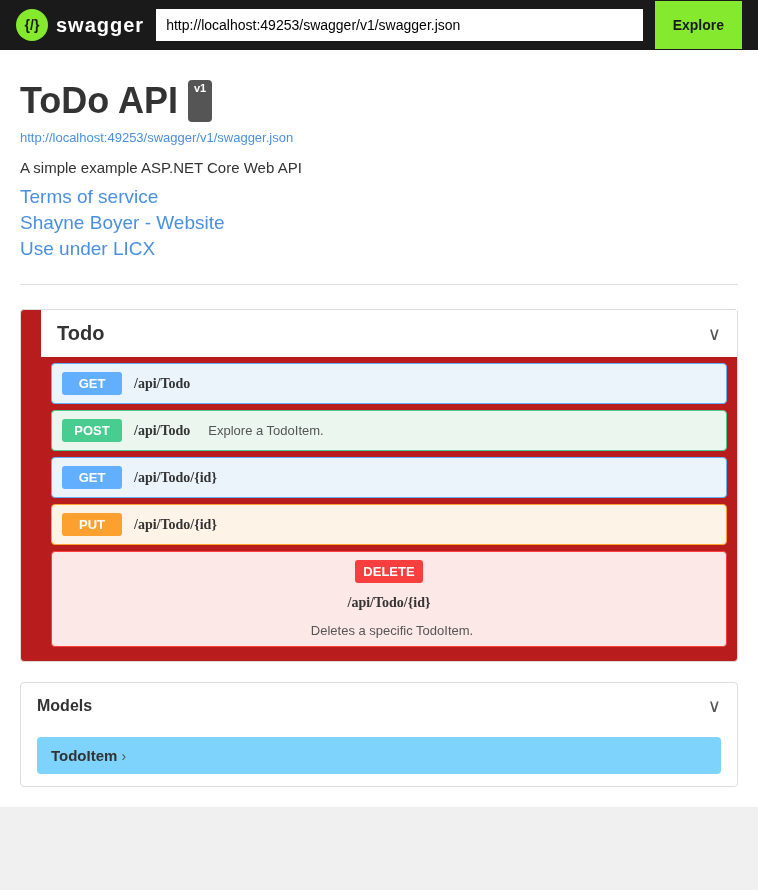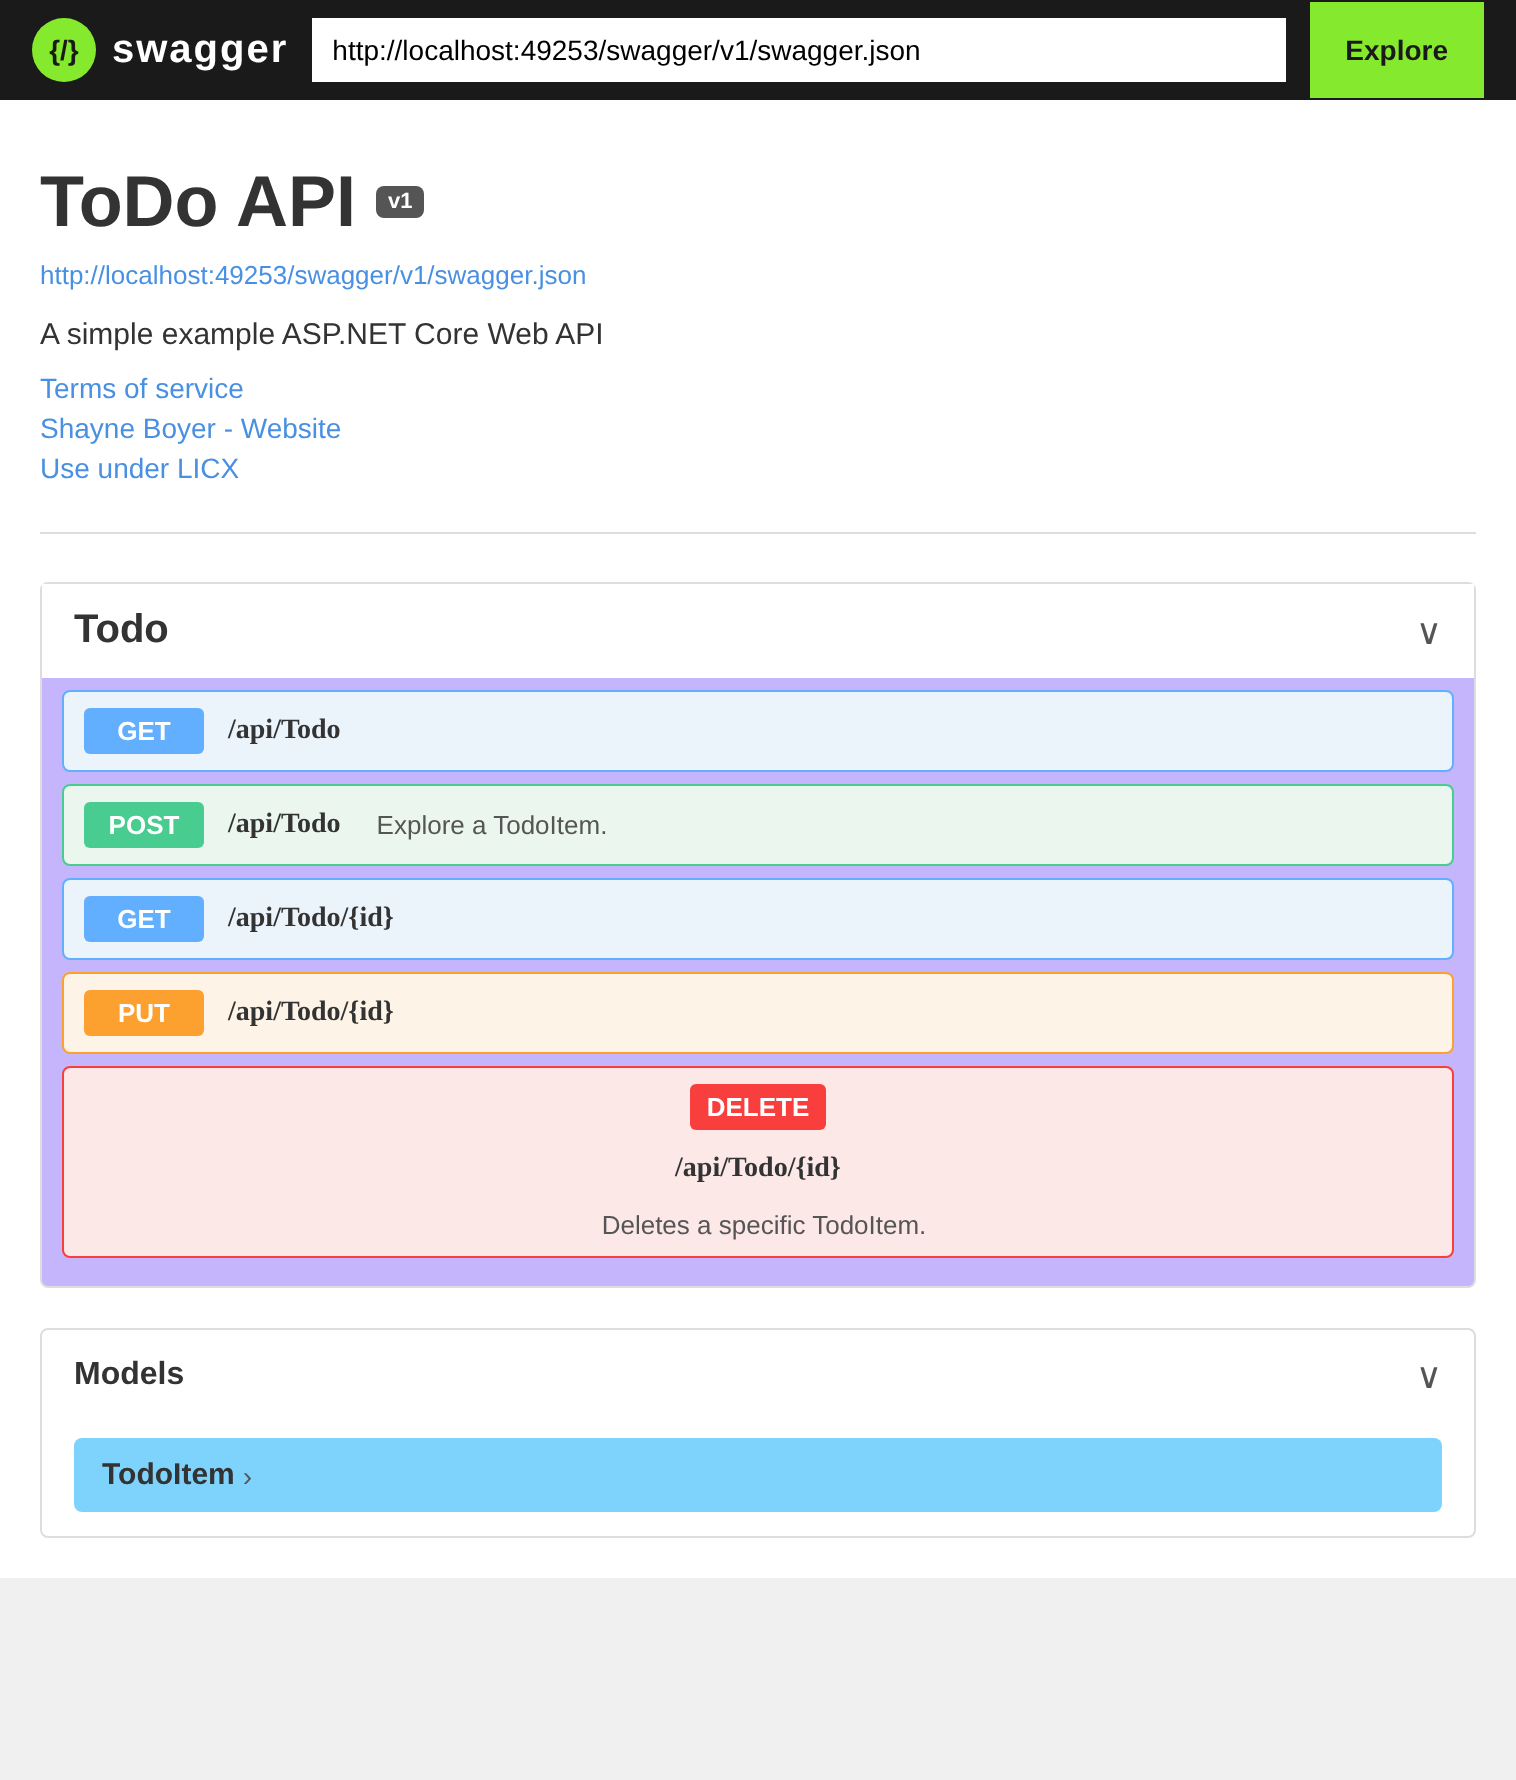--- a/index.html
+++ b/index.html
@@ -65,21 +65,20 @@
     
     .main-content {
       background: white;
       margin: 0;
       padding: 30px 20px 20px 20px;
     }
 
     
     .api-title-row {
       display: flex;
-      align-items: center;
       gap: 10px;
       margin-bottom: 8px;
     }
     .api-title {
       font-size: 36px;
       font-weight: bold;
       color: #333;
     }
     .version-badge {
       background: #555;
@@ -97,38 +96,39 @@
       margin-bottom: 14px;
     }
     .api-description {
       font-size: 15px;
       color: #333;
       margin-bottom: 10px;
     }
     .api-links a {
       color: #4990e2;
       text-decoration: none;
-      font-size: 14px;
+      font-size: 19px;
       display: block;
       margin-bottom: 4px;
     }
 
     
     .section-divider {
       height: 1px;
       background: #ddd;
       margin: 24px 0;
     }
 
     
     .api-section {
       border: 1px solid #ddd;
       border-radius: 4px;
       margin-bottom: 16px;
-      background: #c4b5fd;
+      background: #b91c1c;
+      padding-left: 20px;
     }
     .api-section-header {
       display: flex;
       align-items: center;
       justify-content: space-between;
       padding: 12px 16px;
       cursor: pointer;
       background: white;
     }
     .api-section-title {

